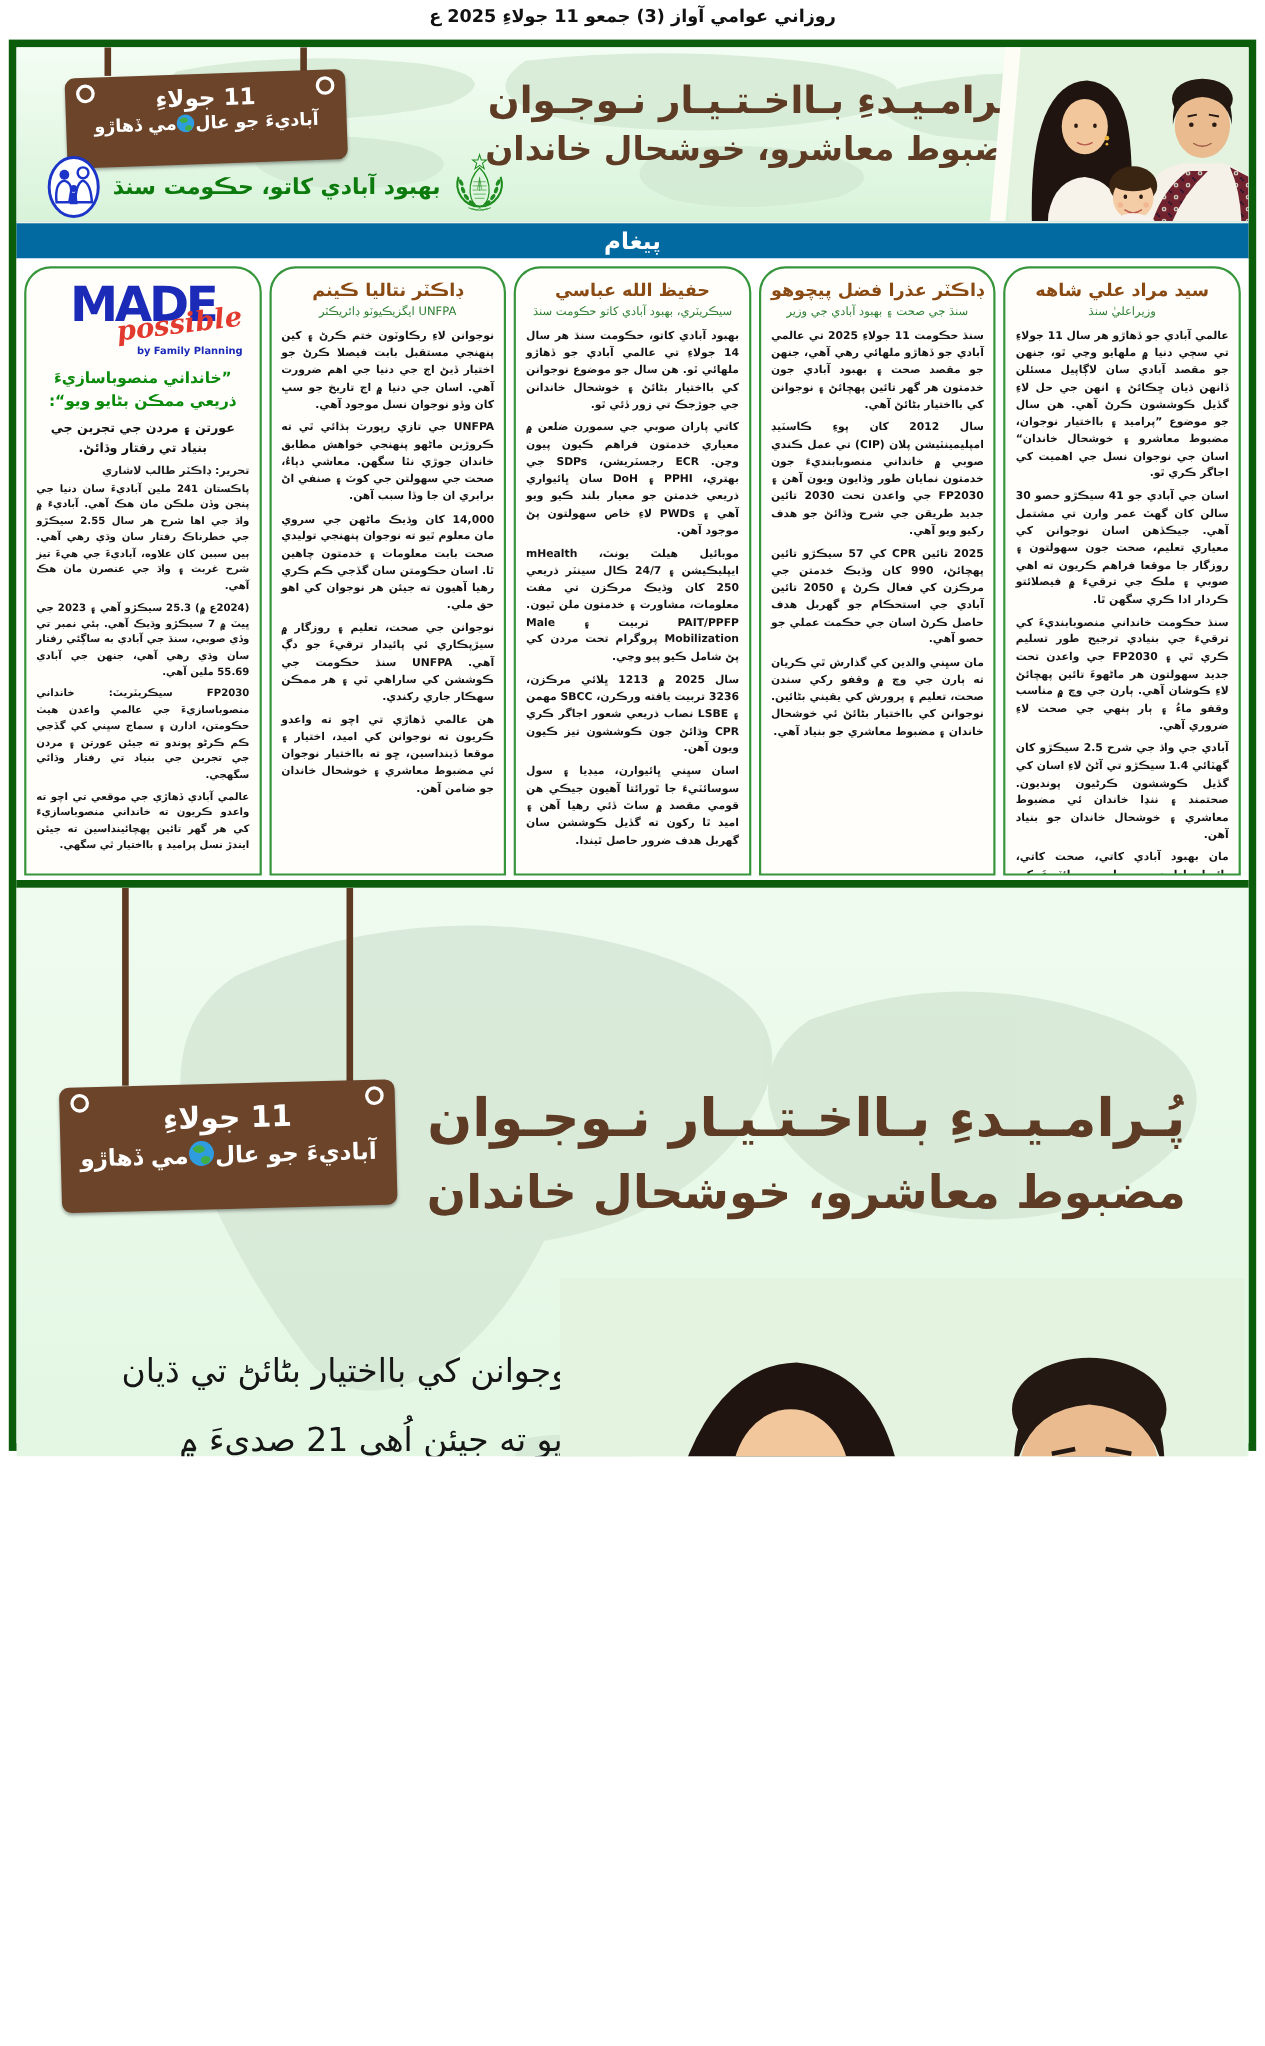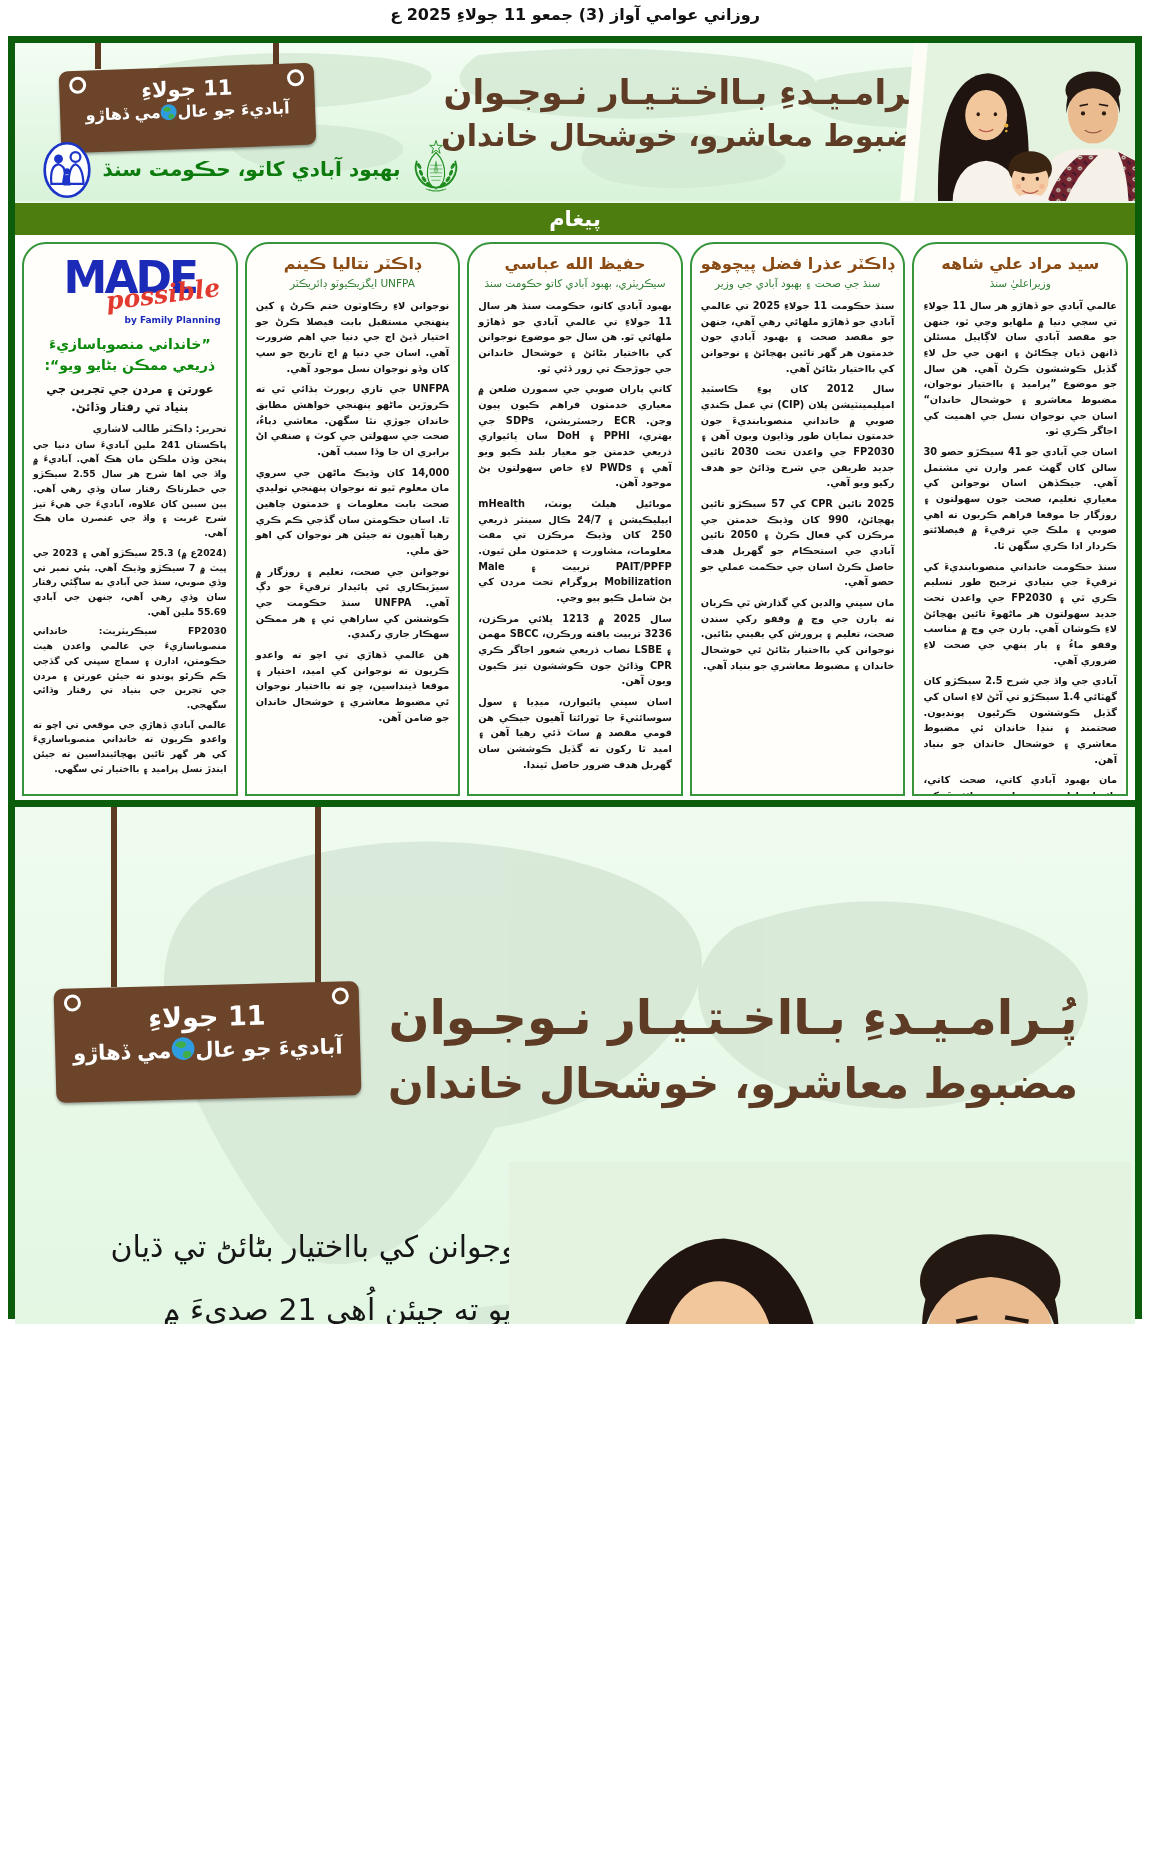--- a/index.html
+++ b/index.html
@@ -26,21 +26,21 @@
             font-size:20px;font-weight:bold;color:#0c7a0c;}
   .crest-top{position:absolute;left:392px;top:96px;width:58px;height:60px;}
   .banner-title{position:absolute;left:425px;width:495px;top:28px;text-align:center;direction:rtl;color:#5d3b24;}
   .banner-title .t1{font-size:34px;font-weight:bold;line-height:1.25;letter-spacing:1px;}
   .banner-title .t2{font-size:30px;font-weight:bold;line-height:1.2;margin-top:4px;}
   .photo-top{position:absolute;right:0;top:0;width:218px;height:158px;}
   .photo-top::before{content:'';position:absolute;left:-10px;top:0;bottom:0;width:14px;background:#fdfdf6;transform:skewX(-5deg);z-index:2;}
   .photo-top svg,.photo-bottom svg{width:100%;height:100%;display:block;}
 
   
-  .msg-bar{height:32px;background:#4d7c0f;color:#fff;display:flex;align-items:center;justify-content:center;
+  .msg-bar{height:32px;background:#0369a1;color:#fff;display:flex;align-items:center;justify-content:center;
            font-size:21px;font-weight:bold;direction:rtl;border-top:2px solid #eaf6ea;}
 
   
   .cols{display:flex;direction:rtl;gap:7px;padding:7px 7px 4px;background:#fff;height:565px;box-sizing:border-box;}
   .col{flex:1;border:2px solid #37953c;border-radius:24px 24px 0 0;padding:10px 9px 6px;background:#fffefb;
        overflow:hidden;direction:rtl;box-sizing:border-box;}
   .col-title{color:#8a4a14;font-weight:bold;font-size:16px;text-align:center;line-height:1.2;}
   .col-sub{color:#2e7d32;font-size:10.5px;text-align:center;margin:4px 0 7px;line-height:1.3;}
   .col-body{font-size:9.8px;line-height:1.6;text-align:justify;color:#141414;}
   .col-body p{margin:0 0 5px;font-weight:bold;}
@@ -249,21 +249,21 @@
             <p>سال 2012 کان پوءِ ڪاسٽيڊ امپليمينٽيشن پلان (CIP) تي عمل ڪندي صوبي ۾ خانداني منصوبابنديءَ جون خدمتون نمايان طور وڌايون ويون آهن ۽ FP2030 جي واعدن تحت 2030 تائين جديد طريقن جي شرح وڌائڻ جو هدف رکيو ويو آهي.</p>
             <p>2025 تائين CPR کي 57 سيڪڙو تائين پهچائڻ، 990 کان وڌيڪ خدمتن جي مرڪزن کي فعال ڪرڻ ۽ 2050 تائين آبادي جي استحڪام جو گهربل هدف حاصل ڪرڻ اسان جي حڪمت عملي جو حصو آهي.</p>
             <p>مان سڀني والدين کي گذارش ٿي ڪريان ته ٻارن جي وچ ۾ وقفو رکي سندن صحت، تعليم ۽ پرورش کي يقيني بڻائين. نوجوانن کي بااختيار بڻائڻ ئي خوشحال خاندان ۽ مضبوط معاشري جو بنياد آهي.</p>
           </div>
       </div>
 
       <div class="col">
         <div class="col-title">حفيظ الله عباسي</div>
         <div class="col-sub">سيڪريٽري، بهبود آبادي کاتو حڪومت سنڌ</div>
         <div class="col-body">
-            <p>بهبود آبادي کاتو، حڪومت سنڌ هر سال 11 جولاءِ تي عالمي آبادي جو ڏهاڙو ملهائي ٿو. هن سال جو موضوع نوجوانن کي بااختيار بڻائڻ ۽ خوشحال خاندانن جي جوڙجڪ تي زور ڏئي ٿو.</p>
+            <p>بهبود آبادي کاتو، حڪومت سنڌ هر سال 14 جولاءِ تي عالمي آبادي جو ڏهاڙو ملهائي ٿو. هن سال جو موضوع نوجوانن کي بااختيار بڻائڻ ۽ خوشحال خاندانن جي جوڙجڪ تي زور ڏئي ٿو.</p>
             <p>کاتي پاران صوبي جي سمورن ضلعن ۾ معياري خدمتون فراهم ڪيون پيون وڃن. ECR رجسٽريشن، SDPs جي بهتري، PPHI ۽ DoH سان ڀائيواري ذريعي خدمتن جو معيار بلند ڪيو ويو آهي ۽ PWDs لاءِ خاص سهولتون پڻ موجود آهن.</p>
             <p>موبائيل هيلٿ يونٽ، mHealth ايپليڪيشن ۽ 24/7 ڪال سينٽر ذريعي 250 کان وڌيڪ مرڪزن تي مفت معلومات، مشاورت ۽ خدمتون ملن ٿيون. PAIT/PPFP تربيت ۽ Male Mobilization پروگرام تحت مردن کي پڻ شامل ڪيو پيو وڃي.</p>
             <p>سال 2025 ۾ 1213 ڀلائي مرڪزن، 3236 تربيت يافته ورڪرن، SBCC مهمن ۽ LSBE نصاب ذريعي شعور اجاگر ڪري CPR وڌائڻ جون ڪوششون تيز ڪيون ويون آهن.</p>
             <p>اسان سڀني ڀائيوارن، ميڊيا ۽ سول سوسائٽيءَ جا ٿورائتا آهيون جيڪي هن قومي مقصد ۾ ساٿ ڏئي رهيا آهن ۽ اميد ٿا رکون ته گڏيل ڪوششن سان گهربل هدف ضرور حاصل ٿيندا.</p>
           </div>
       </div>
 
       <div class="col">
         <div class="col-title">ڊاڪٽر نتاليا ڪينم</div>
         <div class="col-sub">UNFPA ايگزيڪيوٽو ڊائريڪٽر</div>

